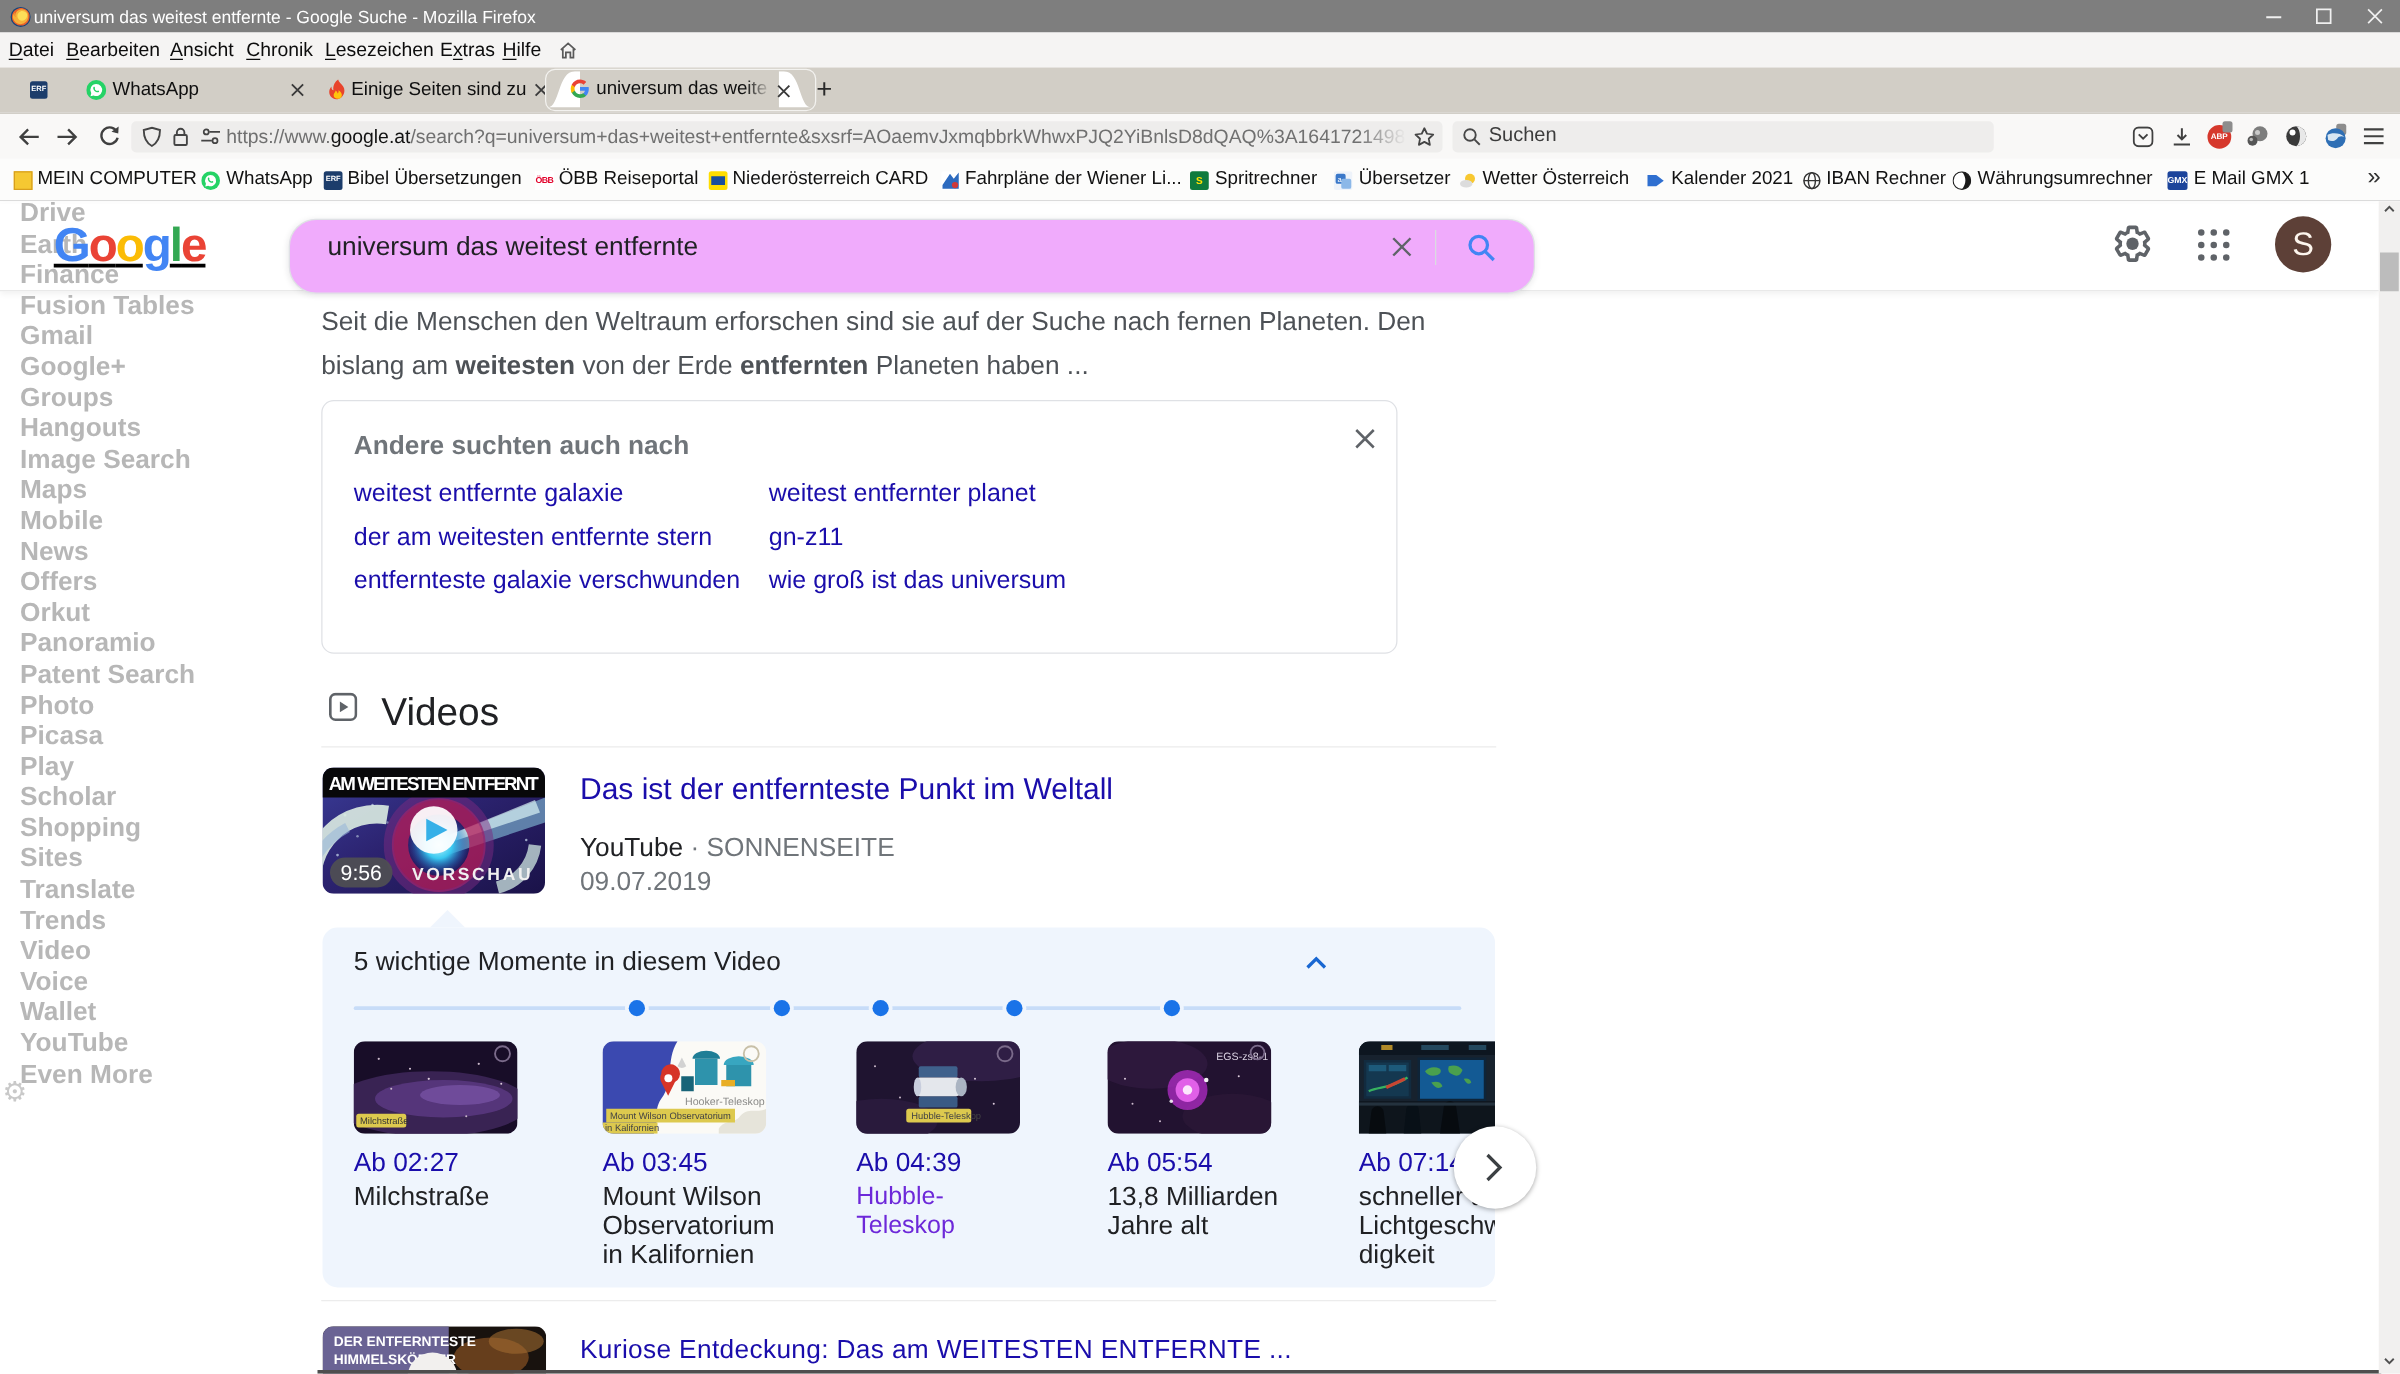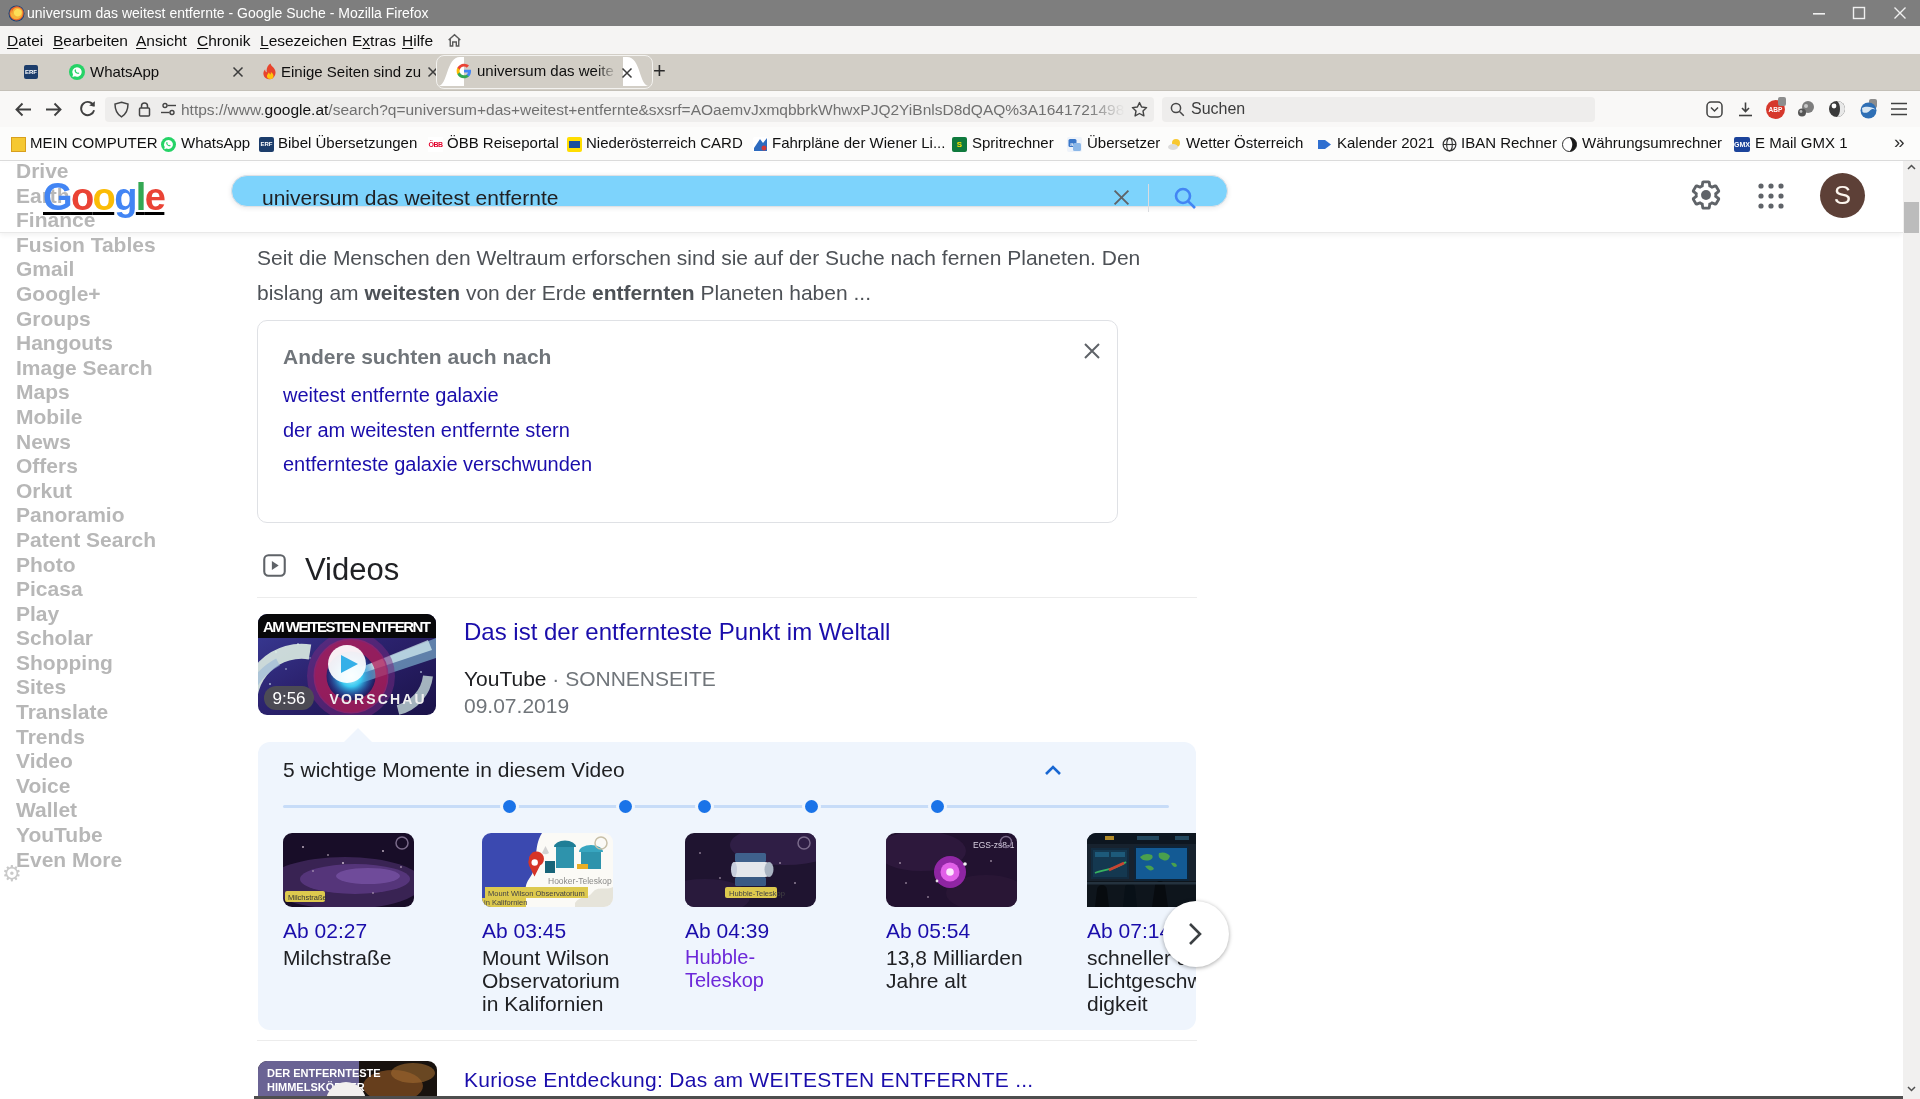--- a/index.html
+++ b/index.html
@@ -24,21 +24,21 @@
 #suchen { position:absolute; left:1162px; top:6px; width:433px; height:25px; background:#eeedec; border-radius:4px; }
 #bmbar { position:absolute; left:0; top:127px; width:1920px; height:34px; background:#fcfcfb; border-bottom:1px solid #dbdbdb; font-size:15px; color:#111; }
 .bm { position:absolute; top:7px; white-space:nowrap; }
 .bmi { position:absolute; top:10px; width:15px; height:15px; }
 
 
 #page { position:absolute; left:0; top:161px; width:1920px; height:938px; background:#fff; }
 #sidebar { position:absolute; left:16px; top:-2px; width:240px; font-size:21px; font-weight:bold; color:#b7b7b7; line-height:24.6px; }
 #ghead { position:absolute; left:0; top:2px; width:1903px; height:70px; background:#fff; border-bottom:1px solid #e9e9e9; box-shadow:0 2px 5px rgba(0,0,0,0.06); }
 #glogo { position:absolute; left:43px; top:15px; font-size:38px; font-weight:bold; letter-spacing:-1.6px;text-decoration:underline; }
-#sbox { position:absolute; left:231px; top:14px; width:997px; height:32px; border:1px solid #dfe1e5; border-radius:22px; background:#7dd3fc; box-shadow:0 1px 5px rgba(32,33,36,.1); }
+#sbox { position:absolute; left:231px; top:14px; width:997px; height:60px; border:1px solid #dfe1e5; border-radius:22px; background:#f0abfc; box-shadow:0 1px 5px rgba(32,33,36,.1); }
 #sbox .q { position:absolute; left:30px; top:10px; font-size:21px; color:#202124; }
 .glink { color:#1a0dab; text-decoration:none; }
 #para { position:absolute; left:257px; top:79px; width:920px; font-size:21px; line-height:35px; color:#4d5156; }
 #ascard { position:absolute; left:257px; top:159px; width:861px; height:203px; border:1px solid #dfe1e5; border-radius:10px; background:#fff; }
 #vhead { position:absolute; left:257px; top:380px; }
 #vsep1 { position:absolute; left:257px; top:436px; width:940px; height:1px; background:#ececec; }
 #bluepanel { position:absolute; left:258px; top:581px; width:938px; height:288px; background:#eff5fd; border-radius:12px; overflow:hidden; }
 #vsep2 { position:absolute; left:257px; top:879px; width:940px; height:1px; background:#ececec; }
 
 
@@ -298,20 +298,21 @@
     <div class="abs" style="left:1820px;top:12px;width:45px;height:45px;border-radius:50%;background:#5d4037;color:#fdf6ee;font-size:26px;text-align:center;line-height:45px">S</div>
 
     <div id="para">Seit die Menschen den Weltraum erforschen sind sie auf der Suche nach fernen Planeten. Den<br>bislang am <b>weitesten</b> von der Erde <b>entfernten</b> Planeten haben ...</div>
 
     <div id="ascard">
       <div class="abs" style="left:25px;top:24px;font-size:21px;font-weight:bold;color:#70757a">Andere suchten auch nach</div>
       <svg class="abs" style="left:825px;top:21px" width="18" height="18" viewBox="0 0 18 18">
           <path d="M2 2 L16 16 M16 2 L2 16" stroke="#5f6368" stroke-width="2"></path>
         </svg>
       <div class="abs" style="left:25px;top:57px;font-size:20px;color:#1a0dab;line-height:34.5px">weitest entfernte galaxie<br>der am weitesten entfernte stern<br>entfernteste galaxie verschwunden</div>
+      <div class="abs" style="left:357px;top:57px;font-size:20px;color:#1a0dab;line-height:34.5px">weitest entfernter planet<br>gn-z11<br>wie groß ist das universum</div>
     </div>
 
     <div id="vhead">
       <svg class="abs" style="left:6px;top:13px" width="23" height="23" viewBox="0 0 22 22">
           <rect x="1.2" y="1.2" width="19.6" height="19.6" rx="4" fill="none" stroke="#5f6368" stroke-width="2"></rect>
           <path d="M8.5 6.8 L15 11 L8.5 15.2 Z" fill="#5f6368"></path>
         </svg>
       <span class="abs" style="left:48px;top:11px;font-size:31px;color:#202124">Videos</span>
     </div>
     <div id="vsep1"></div>

